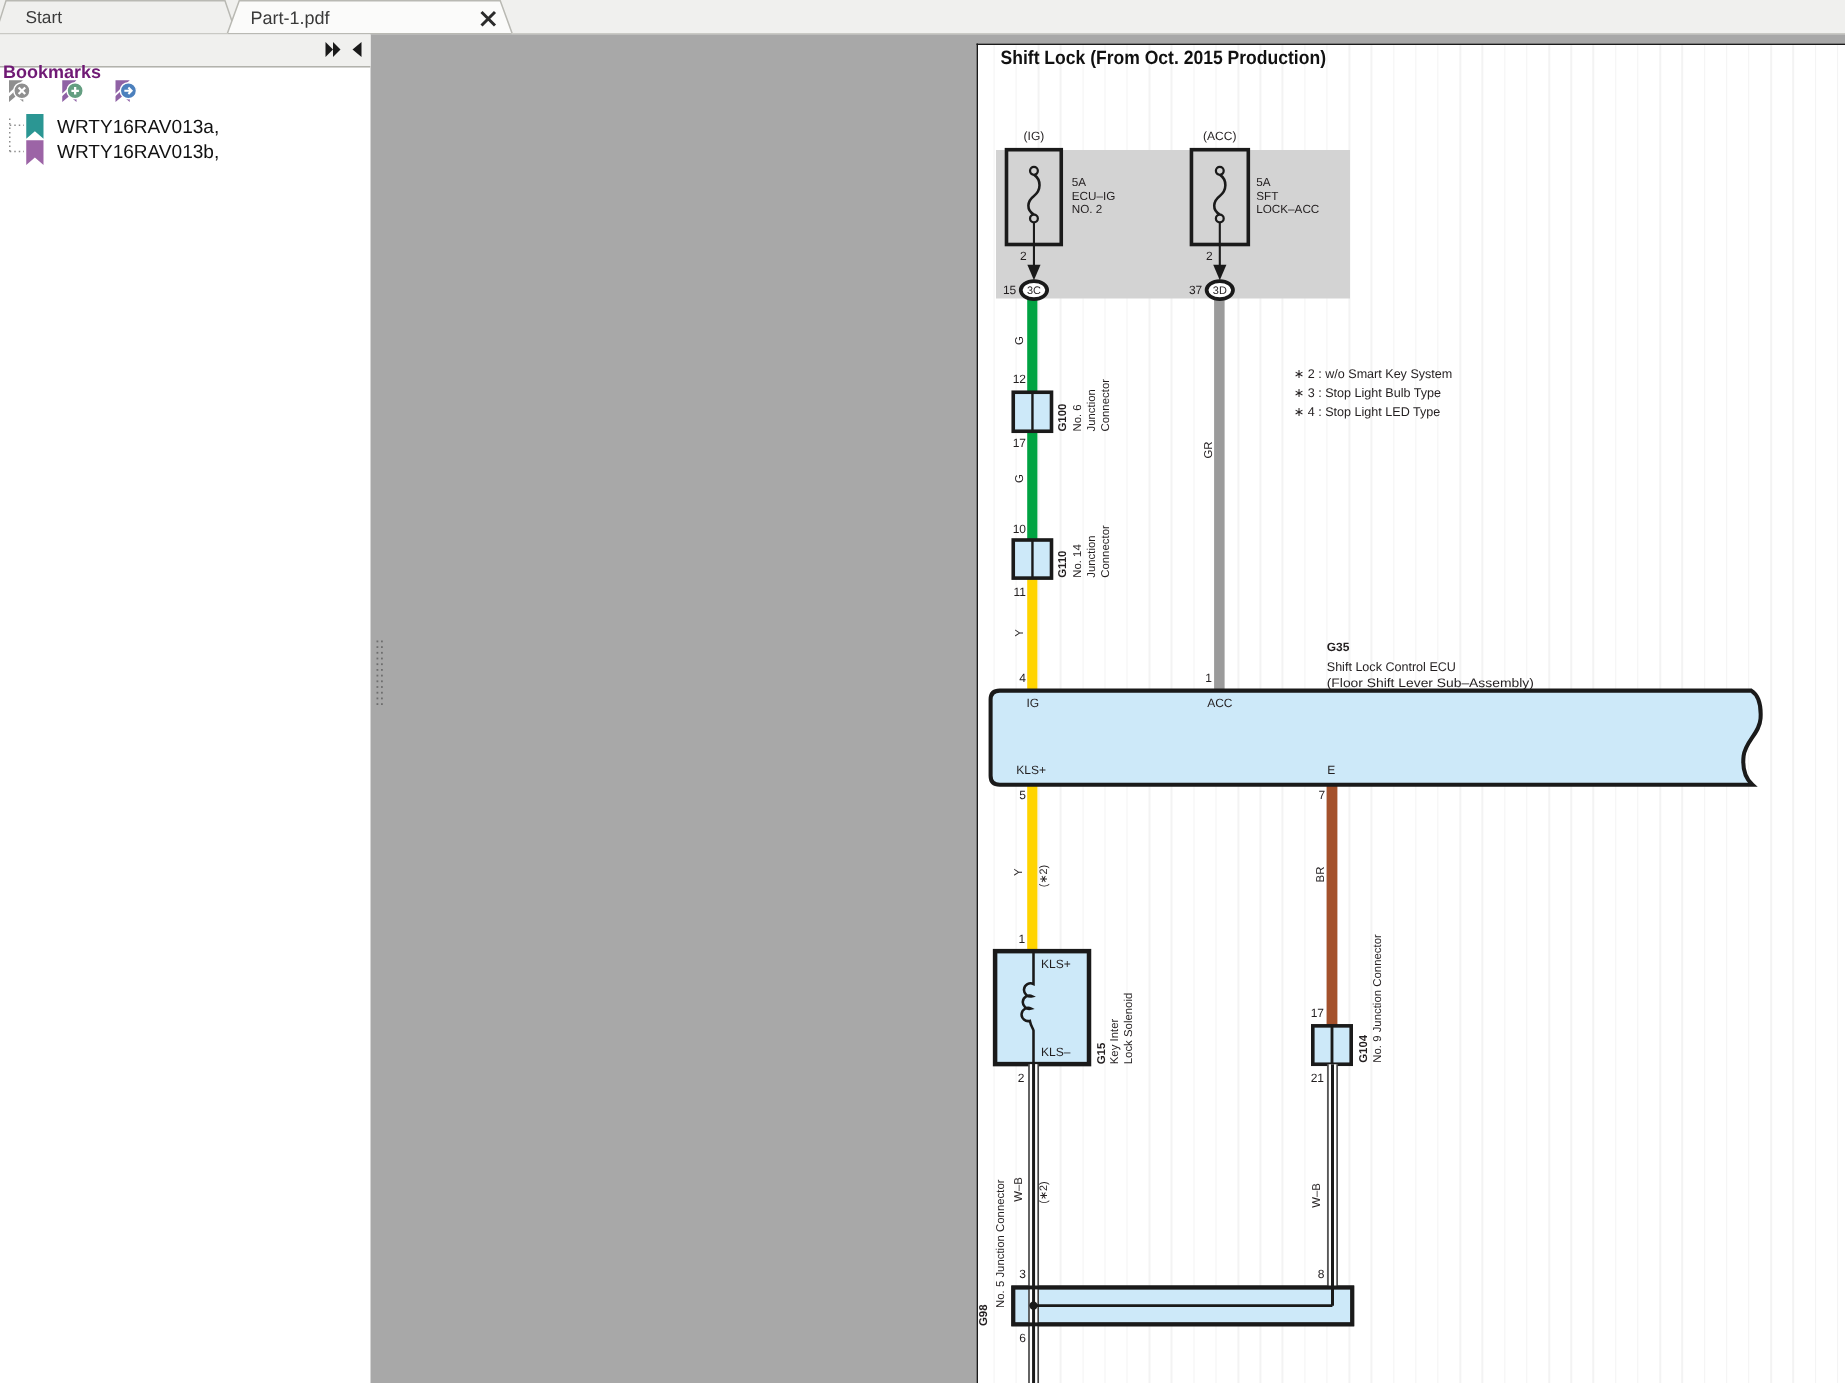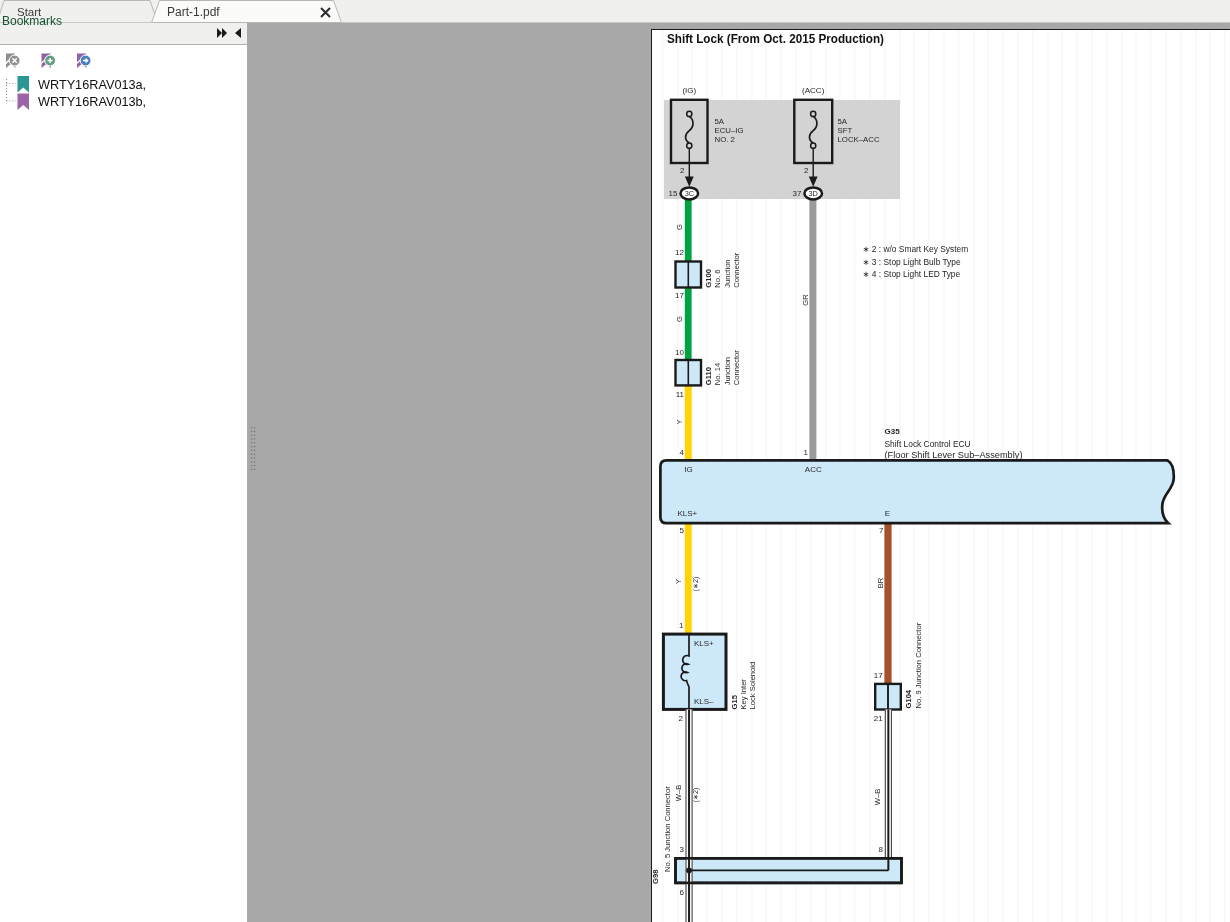--- a/index.html
+++ b/index.html
@@ -27,21 +27,21 @@
     <path d="M 321 8 L 330 17 M 330 8 L 321 17" stroke="#2b2b2b" stroke-width="2" fill="none"></path>
 
     <line x1="0" y1="22.5" x2="152" y2="22.5" stroke="#c9c9c4" stroke-width="1"></line>
     <line x1="341" y1="22.5" x2="1230" y2="22.5" stroke="#c9c9c4" stroke-width="1"></line>
   </svg>
 
   <div class="abs" style="left:0;top:23px;width:247px;height:899px;background:#ffffff;"></div>
 
   <div class="abs" style="left:0;top:23px;width:247px;height:21px;background:#f0f0ee;border-bottom:1px solid #b2b2ac;"></div>
 
-  <div class="abs" style="left:2px;top:14px;font-size:12px;color:#14532d;">Bookmarks</div>
+  <div class="abs" style="left:2px;top:41px;font-size:12px;color:#701a75;font-weight:bold;">Bookmarks</div>
 
   <svg class="abs" style="left:216px;top:27px" width="30" height="12" viewBox="0 0 30 12">
     <path d="M 1 1 L 6 6 L 1 11 Z" fill="#1a1a1a"></path>
     <path d="M 6 1 L 11 6 L 6 11 Z" fill="#1a1a1a"></path>
     <path d="M 25 1 L 25 11 L 19 6 Z" fill="#1a1a1a"></path>
   </svg>
 
   <svg class="abs" style="left:0;top:48px" width="110" height="26" viewBox="0 0 110 26">
 
     <g>

